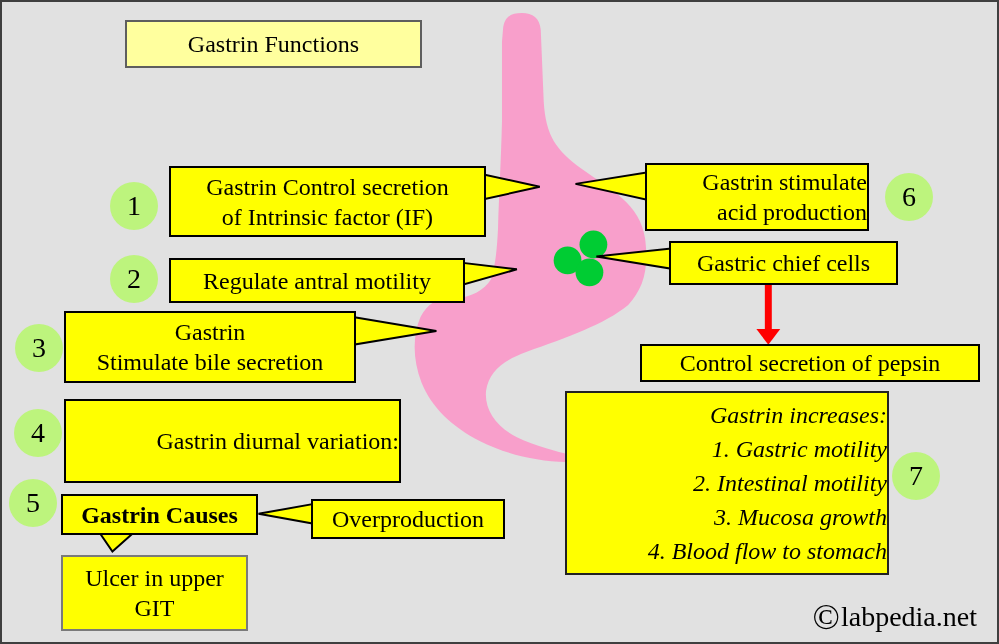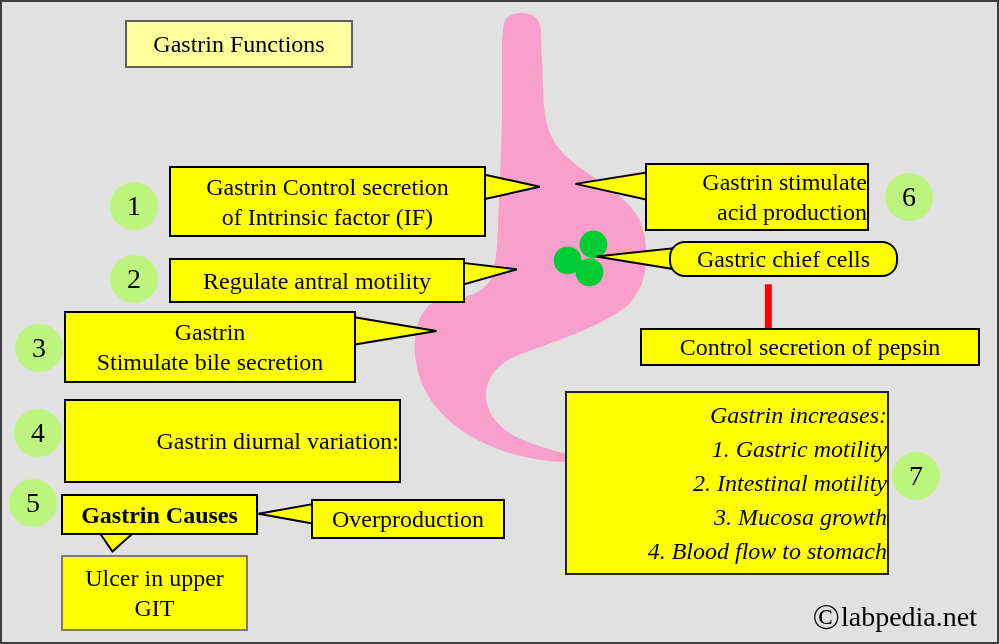--- a/index.html
+++ b/index.html
@@ -65,21 +65,21 @@
 
     <polygon points="472,171 540,186 472,201" fill="#FFFF00" stroke="#000" stroke-width="2"></polygon>
     <polygon points="450,261 517,269 450,288" fill="#FFFF00" stroke="#000" stroke-width="2"></polygon>
     <polygon points="340,315 436,331 340,347" fill="#FFFF00" stroke="#000" stroke-width="2"></polygon>
     <polygon points="657,170 576,183 657,201" fill="#FFFF00" stroke="#000" stroke-width="2"></polygon>
     <polygon points="682,247 597,256 682,270" fill="#FFFF00" stroke="#000" stroke-width="2"></polygon>
     <polygon points="324,503 257,515 324,527" fill="#FFFF00" stroke="#000" stroke-width="2"></polygon>
     <polygon points="93,528 138,528 110,553" fill="#FFFF00" stroke="#000" stroke-width="2"></polygon>
   </svg>
 
-  <div class="box title-box" style="left:123px;top:18px;width:228px;height:48px;">
+  <div class="box title-box" style="left:123px;top:18px;width:297px;height:48px;">
     <div>Gastrin Functions</div>
   </div>
 
   <div class="step-circle" style="left:108px;top:180px;">
       <span>1</span>
     </div>
   <div class="step-circle" style="left:108px;top:253px;">
       <span>2</span>
     </div>
   <div class="step-circle" style="left:13px;top:322px;">
@@ -127,25 +127,25 @@
   <div class="box ulcer-box" style="left:59px;top:553px;width:187px;height:76px;">
     <div>Ulcer in upper</div>
     <div>GIT</div>
   </div>
 
   <div class="box align-left" style="left:643px;top:161px;width:224px;height:68px;">
     <div>Gastrin stimulate</div>
     <div>acid production</div>
   </div>
 
-  <div class="box" style="left:667px;top:239px;width:229px;height:36px;border-radius:16px;">
+  <div class="box" style="left:667px;top:239px;width:229px;height:44px;">
     <div>Gastric chief cells</div>
   </div>
 
-  <div class="box" style="left:638px;top:326px;width:340px;height:38px;">
+  <div class="box" style="left:638px;top:342px;width:340px;height:38px;">
     <div>Control secretion of pepsin</div>
   </div>
 
   <div class="box align-left increases-box" style="left:563px;top:389px;width:324px;height:184px;">
     <div>Gastrin increases:</div>
     <div>1. Gastric motility</div>
     <div>2. Intestinal motility</div>
     <div>3. Mucosa growth</div>
     <div>4. Blood flow to stomach</div>
   </div>

